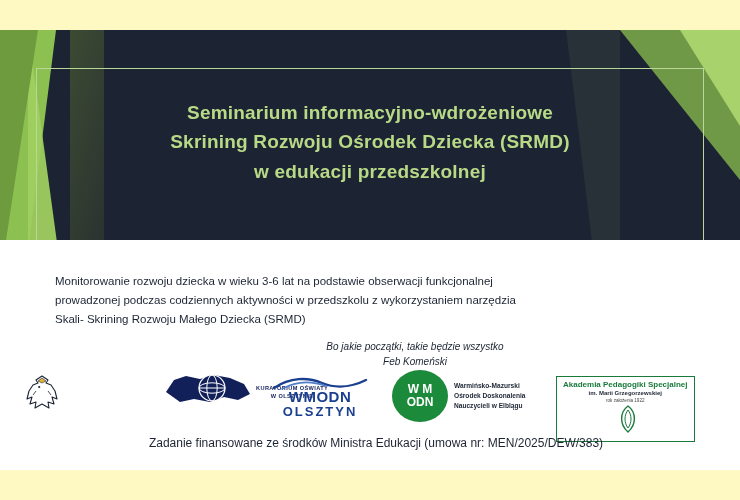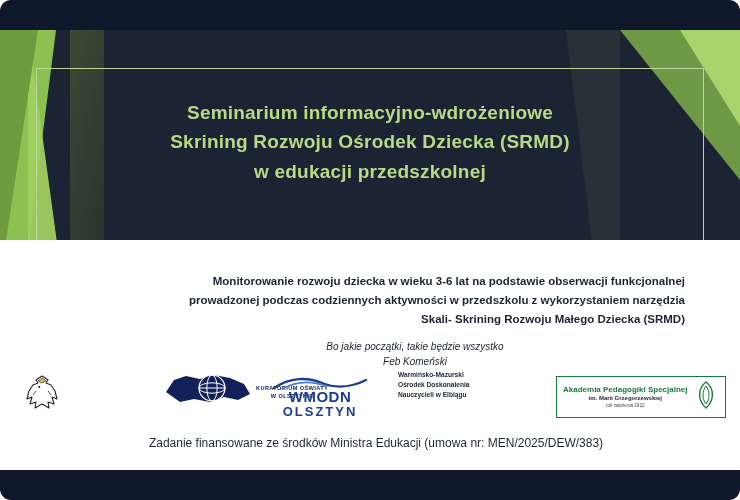--- a/index.html
+++ b/index.html
@@ -10,22 +10,21 @@
   body {
     width: 740px;
     height: 500px;
     font-family: "Liberation Sans", sans-serif;
     overflow: hidden;
   }
   .slide {
     position: relative;
     width: 740px;
     height: 500px;
-    background: #0f172a;
-    border-radius: 11px;
+    background: #fef9c3;
   }
 
   
   .canvas {
     position: absolute;
     left: 0;
     top: 30px;
     width: 740px;
     height: 440px;
     background: #1c2433;
@@ -145,24 +144,24 @@
     top: 210px;
     width: 740px;
     height: 230px;
     background: #ffffff;
   }
   .subtitle {
     position: absolute;
     left: 55px;
     top: 32px;
     width: 630px;
-    text-align: right;
+    text-align: left;
     color: #1c2433;
     font-size: 11.5px;
-    font-weight: 700;
+    font-weight: 400;
     line-height: 1.65;
   }
   .quote {
     position: absolute;
     right: 175px;
     top: 100px;
     width: 300px;
     text-align: center;
     font-style: italic;
     font-size: 10px;
@@ -256,20 +255,21 @@
     line-height: 1.55;
   }
 
   
   .logo-aps { left: 556px; top: 8px; }
   .aps-box {
     border: 1px solid #1a7a3c;
     padding: 3px 6px;
     display: flex;
     align-items: center;
+    flex-direction: column;
   }
   .aps-text { text-align: center; }
   .aps-l1 { font-size: 8px; font-weight: 700; color: #1a7a3c; line-height: 1.25; }
   .aps-l2 { font-size: 6px; font-weight: 700; color: #1c2433; line-height: 1.3; }
   .aps-l3 { font-size: 4.6px; color: #444; line-height: 1.4; }
   .aps-emblem { margin-left: 5px; }
 
   
   .funding {
     position: absolute;
@@ -355,20 +355,24 @@
                 <path d="M2 11 C18 0, 36 0, 50 6 C62 11, 78 11, 94 3" fill="none" stroke="#1b3f8f" stroke-width="2.4" stroke-linecap="round"></path>
                 <path d="M10 12 C24 4, 40 4, 54 9" fill="none" stroke="#4f7ec9" stroke-width="1.6" stroke-linecap="round"></path>
               </svg>
             </div>
             <div class="olsztyn-main">WMODN</div>
             <div class="olsztyn-sub">OLSZTYN</div>
           </div>
         </div>
 
         <div class="logo logo-elblag">
+          <div class="elblag-mark">
+            <span>W M</span>
+            <span>ODN</span>
+          </div>
           <div class="elblag-text">
             <div>Warmińsko-Mazurski</div>
             <div>Ośrodek Doskonalenia</div>
             <div>Nauczycieli w Elblągu</div>
           </div>
         </div>
 
         <div class="logo logo-aps">
           <div class="aps-box">
             <div class="aps-text">

